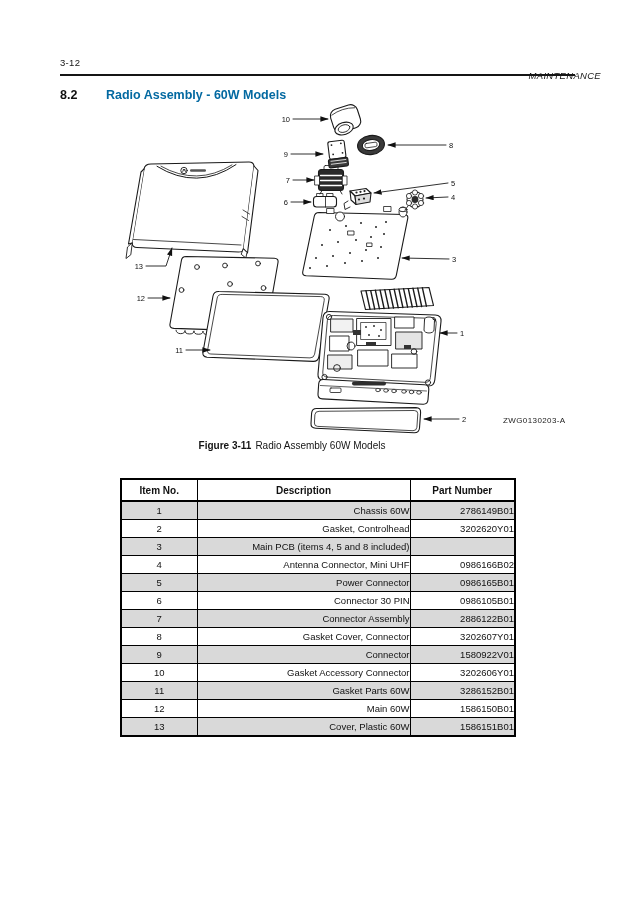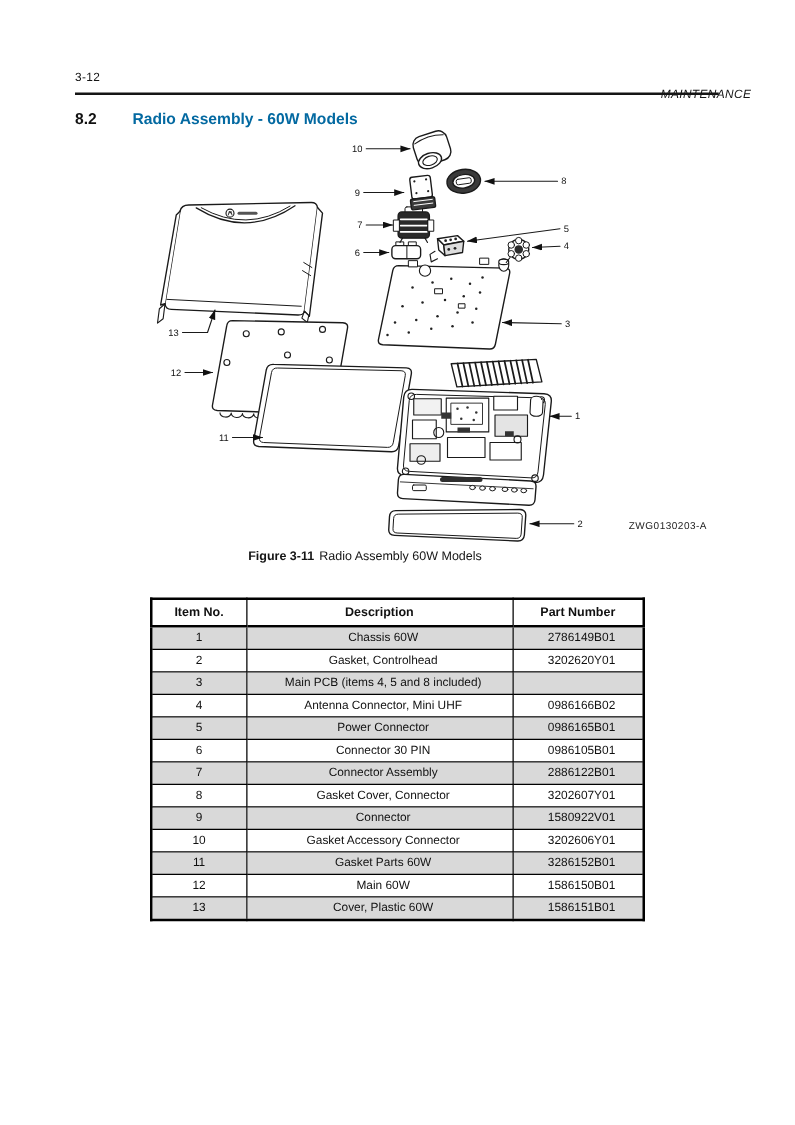--- a/index.html
+++ b/index.html
@@ -13,21 +13,21 @@
   svg.diagram{position:absolute;left:0;top:0;width:636px;height:900px;}
   svg.diagram *{vector-effect:non-scaling-stroke;}
   .caption{position:absolute;left:0;width:584px;text-align:center;font-size:10px;color:#151515;}
   .cap-fig{top:440px;}
   .cap-tab{top:459px;}
   .cap-b{font-weight:bold;margin-right:4px;}
   table.parts{position:absolute;left:120px;top:478px;width:394px;border-collapse:collapse;
         table-layout:fixed;border:2px solid #000;font-size:9.5px;color:#111;}
   table.parts th{border:1px solid #000;border-bottom:2px solid #000;font-size:10px;
         font-weight:bold;height:20px;text-align:center;background:#fff;padding:0;}
-  table.parts td{border:1px solid #000;height:15px;padding:1px 0 1px 6px;text-align:center;
+  table.parts td{border:1px solid #000;height:15px;padding:1px 0 1px 6px;text-align:right;
         overflow:hidden;white-space:nowrap;}
   table.parts td.c{text-align:center;padding:1px 0;}
   table.parts tbody tr:nth-child(odd) td{background:#d9d9d9;}
   table.parts tbody tr:nth-child(even) td{background:#ffffff;}
   .wm{font-size:8px;letter-spacing:.4px;fill:#222;}
   .co{font-size:7.5px;fill:#111;}
 </style>
 </head>
 <body>
 

